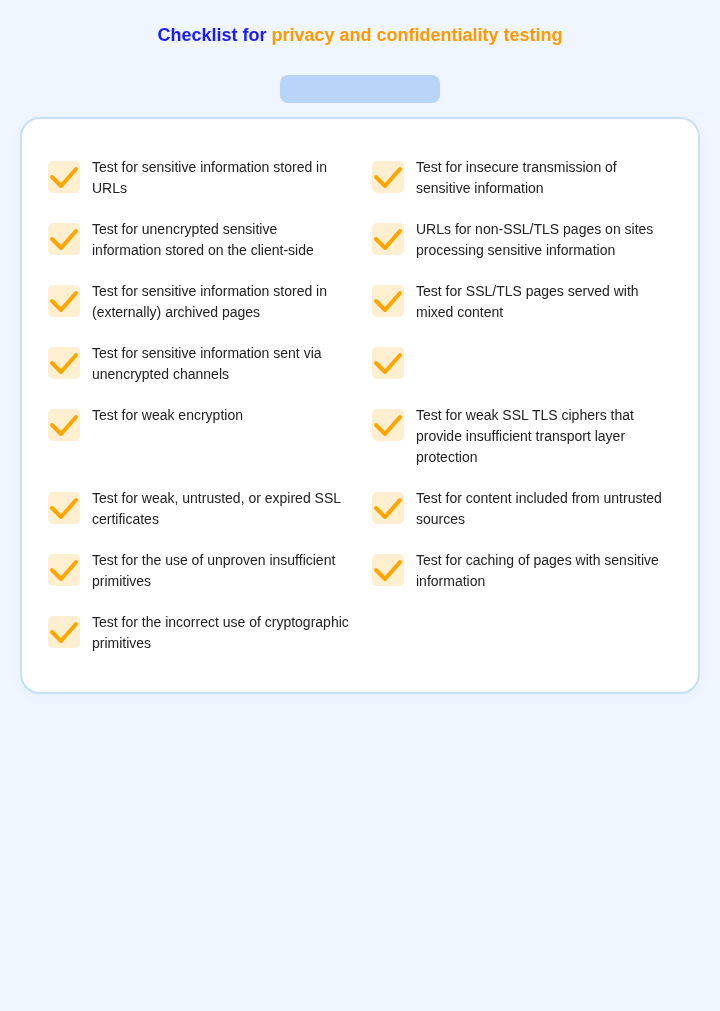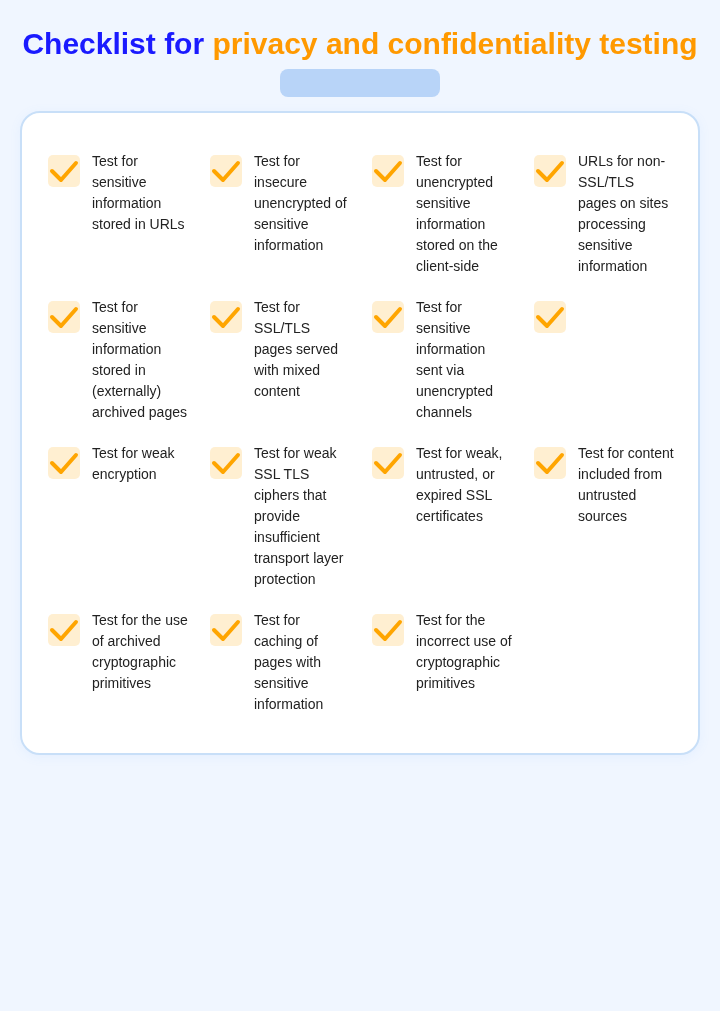--- a/index.html
+++ b/index.html
@@ -7,25 +7,25 @@
       width: 720px;
       min-height: 1011px;
       background: #f0f6ff;
       font-family: 'Arial', sans-serif;
       display: flex;
       flex-direction: column;
       align-items: center;
       padding: 24px 20px 40px;
     }
     .page-title {
-      font-size: 30px;
+      font-size: 18px;
       font-weight: 900;
       color: #1a1aff;
       text-align: center;
-      margin-bottom: 6px;
+      margin-bottom: 28px;
       line-height: 1.3;
     }
     .page-title .highlight {
       color: #ff9900;
     }
     .tab-bar {
       background: #b8d4f8;
       border-radius: 8px;
       width: 160px;
       height: 28px;
@@ -34,21 +34,21 @@
     .card {
       background: #fff;
       border-radius: 20px;
       border: 2px solid #c8dff8;
       width: 680px;
       padding: 28px 24px 28px 24px;
       box-shadow: 0 2px 12px rgba(100,160,255,0.08);
     }
     .checklist-grid {
       display: grid;
-      grid-template-columns: 1fr 1fr 1fr 1fr;
+      grid-template-columns: 1fr 1fr;
       gap: 0 20px;
     }
     .checklist-item {
       display: flex;
       align-items: flex-start;
       padding: 10px 0;
       border-bottom: none;
     }
     .check-icon {
       flex-shrink: 0;
@@ -89,21 +89,21 @@
     </div>
     <span class="item-text">Test for sensitive information stored in URLs</span>
   </div>
       <div class="checklist-item">
     <div class="check-icon">
       <svg viewBox="0 0 36 36" fill="none" xmlns="http://www.w3.org/2000/svg">
         <rect x="2" y="2" width="32" height="32" rx="5" fill="#FFA500" opacity="0.18"></rect>
         <path d="M6 18 L15 27 L30 10" stroke="#FFA500" stroke-width="4" stroke-linecap="round" stroke-linejoin="round" fill="none"></path>
       </svg>
     </div>
-    <span class="item-text">Test for insecure unencrypted of sensitive information</span>
+    <span class="item-text">Test for insecure transmission of sensitive information</span>
   </div>
       <div class="checklist-item">
     <div class="check-icon">
       <svg viewBox="0 0 36 36" fill="none" xmlns="http://www.w3.org/2000/svg">
         <rect x="2" y="2" width="32" height="32" rx="5" fill="#FFA500" opacity="0.18"></rect>
         <path d="M6 18 L15 27 L30 10" stroke="#FFA500" stroke-width="4" stroke-linecap="round" stroke-linejoin="round" fill="none"></path>
       </svg>
     </div>
     <span class="item-text">Test for unencrypted sensitive information stored on the client-side</span>
   </div>
@@ -187,21 +187,21 @@
     </div>
     <span class="item-text">Test for content included from untrusted sources</span>
   </div>
       <div class="checklist-item">
     <div class="check-icon">
       <svg viewBox="0 0 36 36" fill="none" xmlns="http://www.w3.org/2000/svg">
         <rect x="2" y="2" width="32" height="32" rx="5" fill="#FFA500" opacity="0.18"></rect>
         <path d="M6 18 L15 27 L30 10" stroke="#FFA500" stroke-width="4" stroke-linecap="round" stroke-linejoin="round" fill="none"></path>
       </svg>
     </div>
-    <span class="item-text">Test for the use of archived cryptographic primitives</span>
+    <span class="item-text">Test for the use of unproven insufficient primitives</span>
   </div>
       <div class="checklist-item">
     <div class="check-icon">
       <svg viewBox="0 0 36 36" fill="none" xmlns="http://www.w3.org/2000/svg">
         <rect x="2" y="2" width="32" height="32" rx="5" fill="#FFA500" opacity="0.18"></rect>
         <path d="M6 18 L15 27 L30 10" stroke="#FFA500" stroke-width="4" stroke-linecap="round" stroke-linejoin="round" fill="none"></path>
       </svg>
     </div>
     <span class="item-text">Test for caching of pages with sensitive information</span>
   </div>

